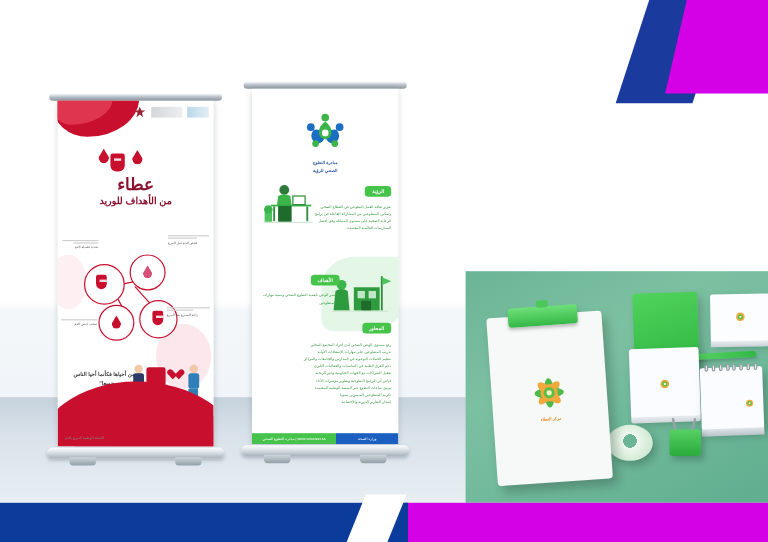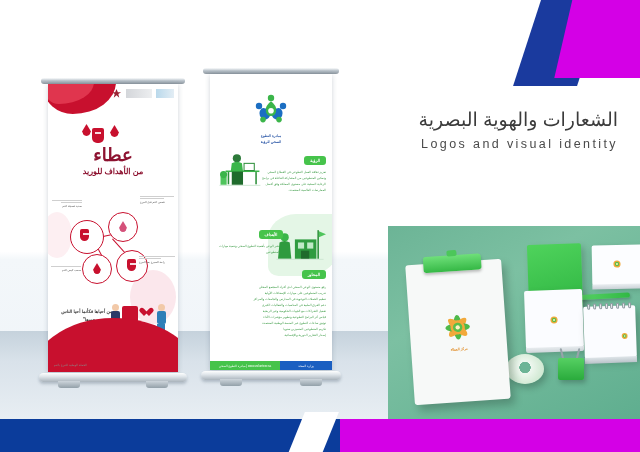--- a/index.html
+++ b/index.html
@@ -93,21 +93,21 @@
     position:absolute; right:4px; top:4px; display:flex; gap:4px; align-items:center;
   }
   .mini-logo { width:11px; height:11px; }
   .mini-logo.l2 { width:26px; height:9px; background:linear-gradient(90deg,#c9ccd1,#e8eaec); opacity:.8;}
   .mini-logo.l3 { width:18px; height:9px; background:linear-gradient(90deg,#a8cfe6,#dce9f2); opacity:.8;}
 
   .blood-title-wrap {
     position:absolute; left:0; right:0; top:40px; text-align:center;
   }
   .blood-title {
-    font-size:18px; font-weight:bold; color:#8d1230;
+    font-size:14px; font-weight:bold; color:#8d1230;
     letter-spacing:1px; line-height:1;
     direction:rtl;
   }
   .blood-sub {
     font-size:8px; font-weight:bold; color:#8d1230; direction:rtl;
     margin-top:3px; letter-spacing:.5px;
   }
   .drop-ico {
     position:absolute; width:9px; height:12px; background:#c8102e;
     border-radius:50% 50% 50% 50%/60% 60% 40% 40%;
@@ -484,24 +484,20 @@
       <div class="vol-footer">
         <div class="vf-green">www.volunteer.sa | مبادرة التطوع الصحي</div>
         <div class="vf-blue">وزارة الصحة</div>
       </div>
     </div>
     <div class="base"></div>
     <div class="foot l"></div>
     <div class="foot r"></div>
   </div>
 
-  <div class="title-block">
-    <div class="title-ar">الشعارات والهوية البصرية</div>
-    <div class="title-en">Logos and visual identity</div>
-  </div>
 
   <div class="photo">
 
     <div class="greenpad"></div>
 
     <div class="notecard">
       <svg class="nc-seal" viewBox="0 0 40 40">
         <g transform="translate(20,20)">
           <circle r="13" fill="#f2a93b"></circle>
             <circle r="8" fill="#5bbf4a"></circle>

